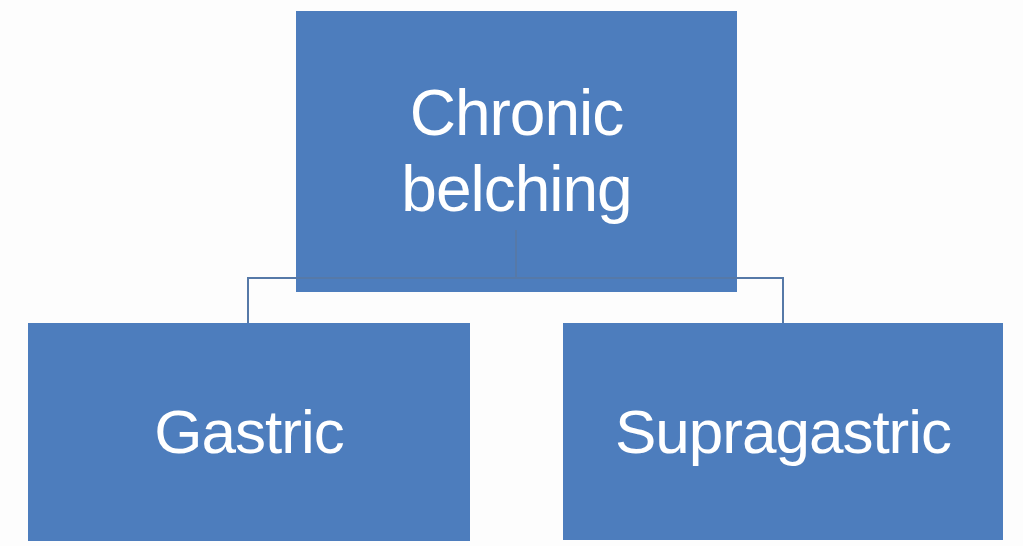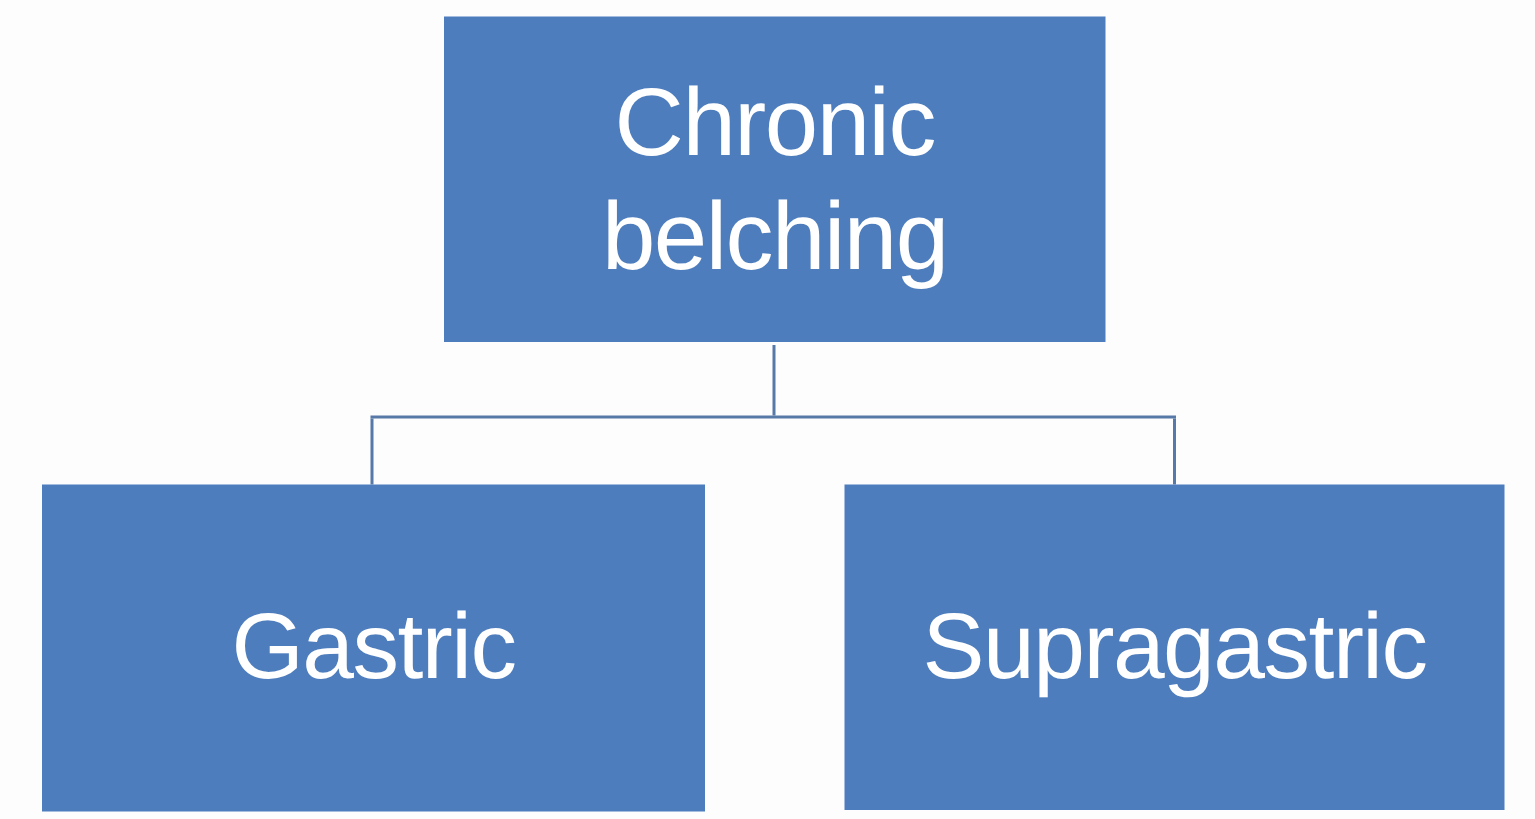--- a/index.html
+++ b/index.html
@@ -24,21 +24,21 @@
     align-items: center;
     justify-content: center;
     text-align: center;
   }
   .node .label {
     line-height: 1.18;
     letter-spacing: -1px;
   }
   .node-top {
     left: 296px; top: 11px;
-    width: 441px; height: 217px;
+    width: 441px; height: 281px;
     font-size: 64px;
   }
   .node-top .label { max-width: 400px; }
   .node-left {
     left: 28px; top: 323px;
     width: 442px; height: 218px;
     font-size: 62px;
   }
   .node-right {
     left: 563px; top: 323px;

